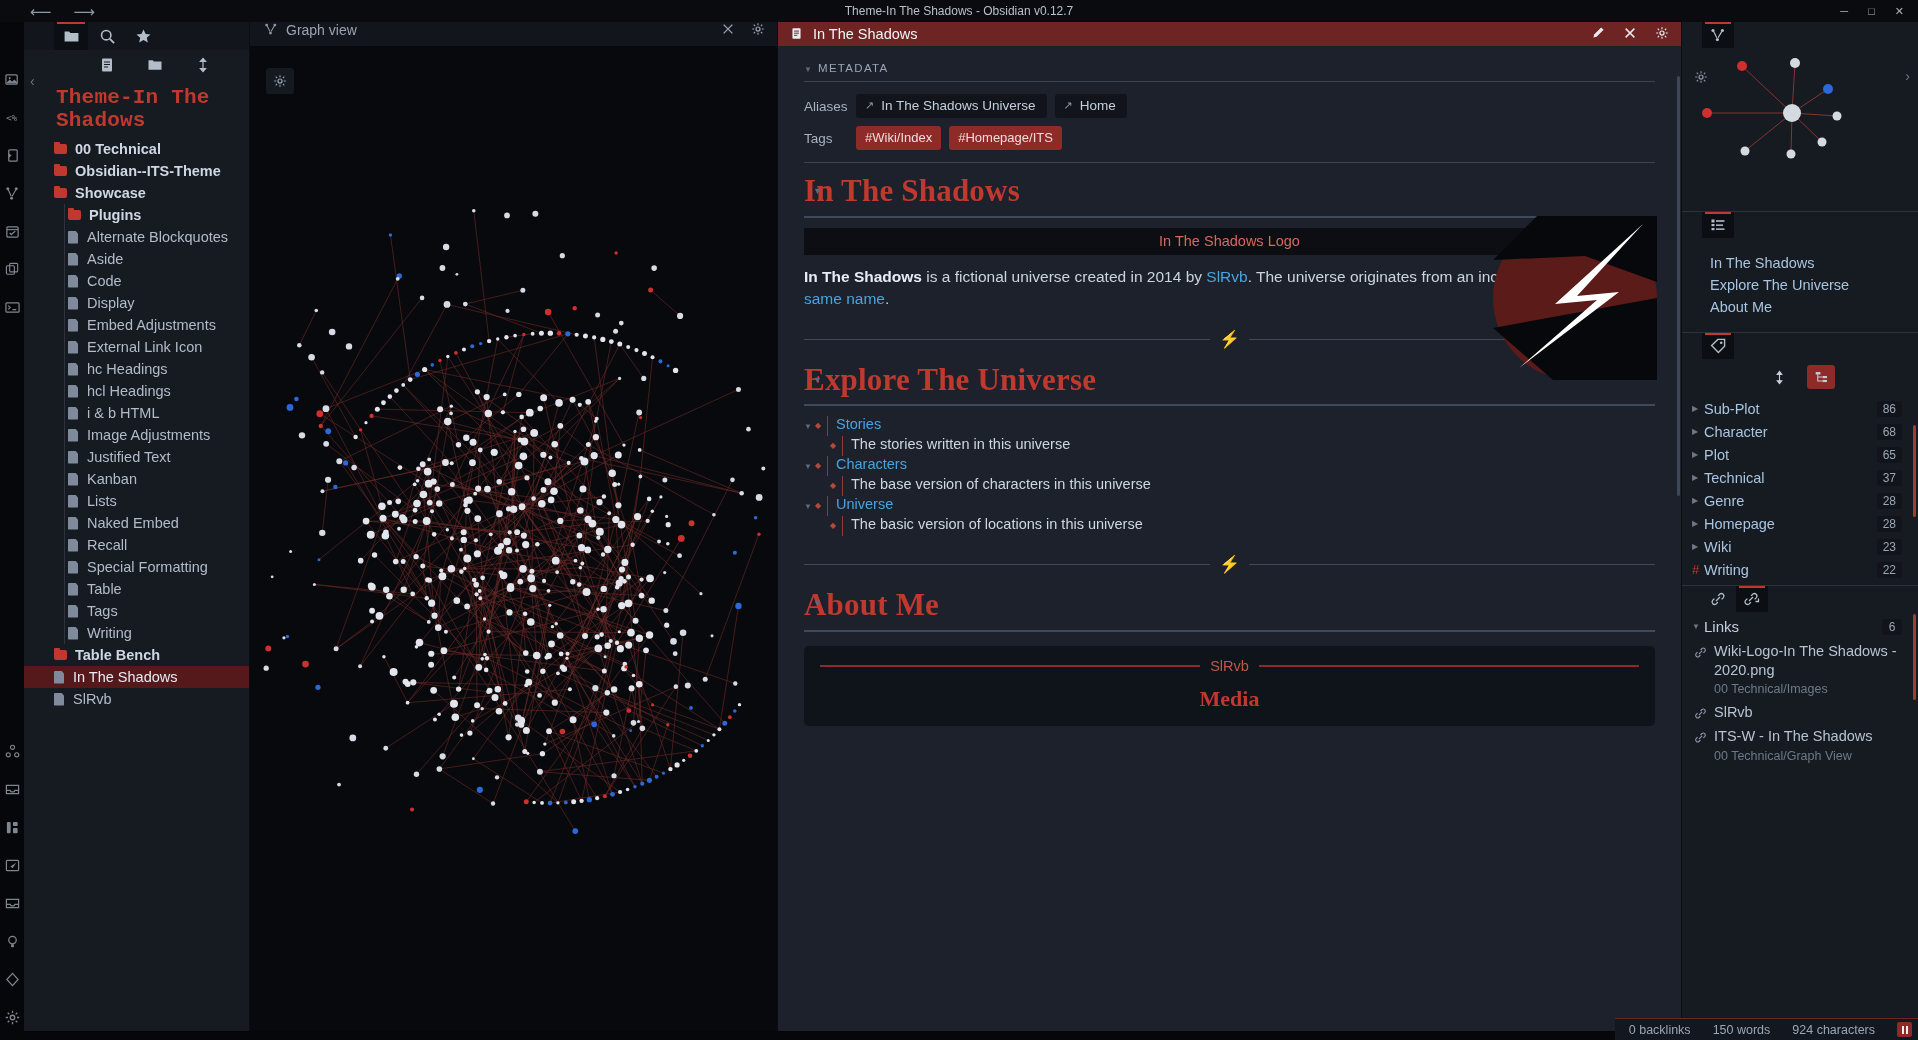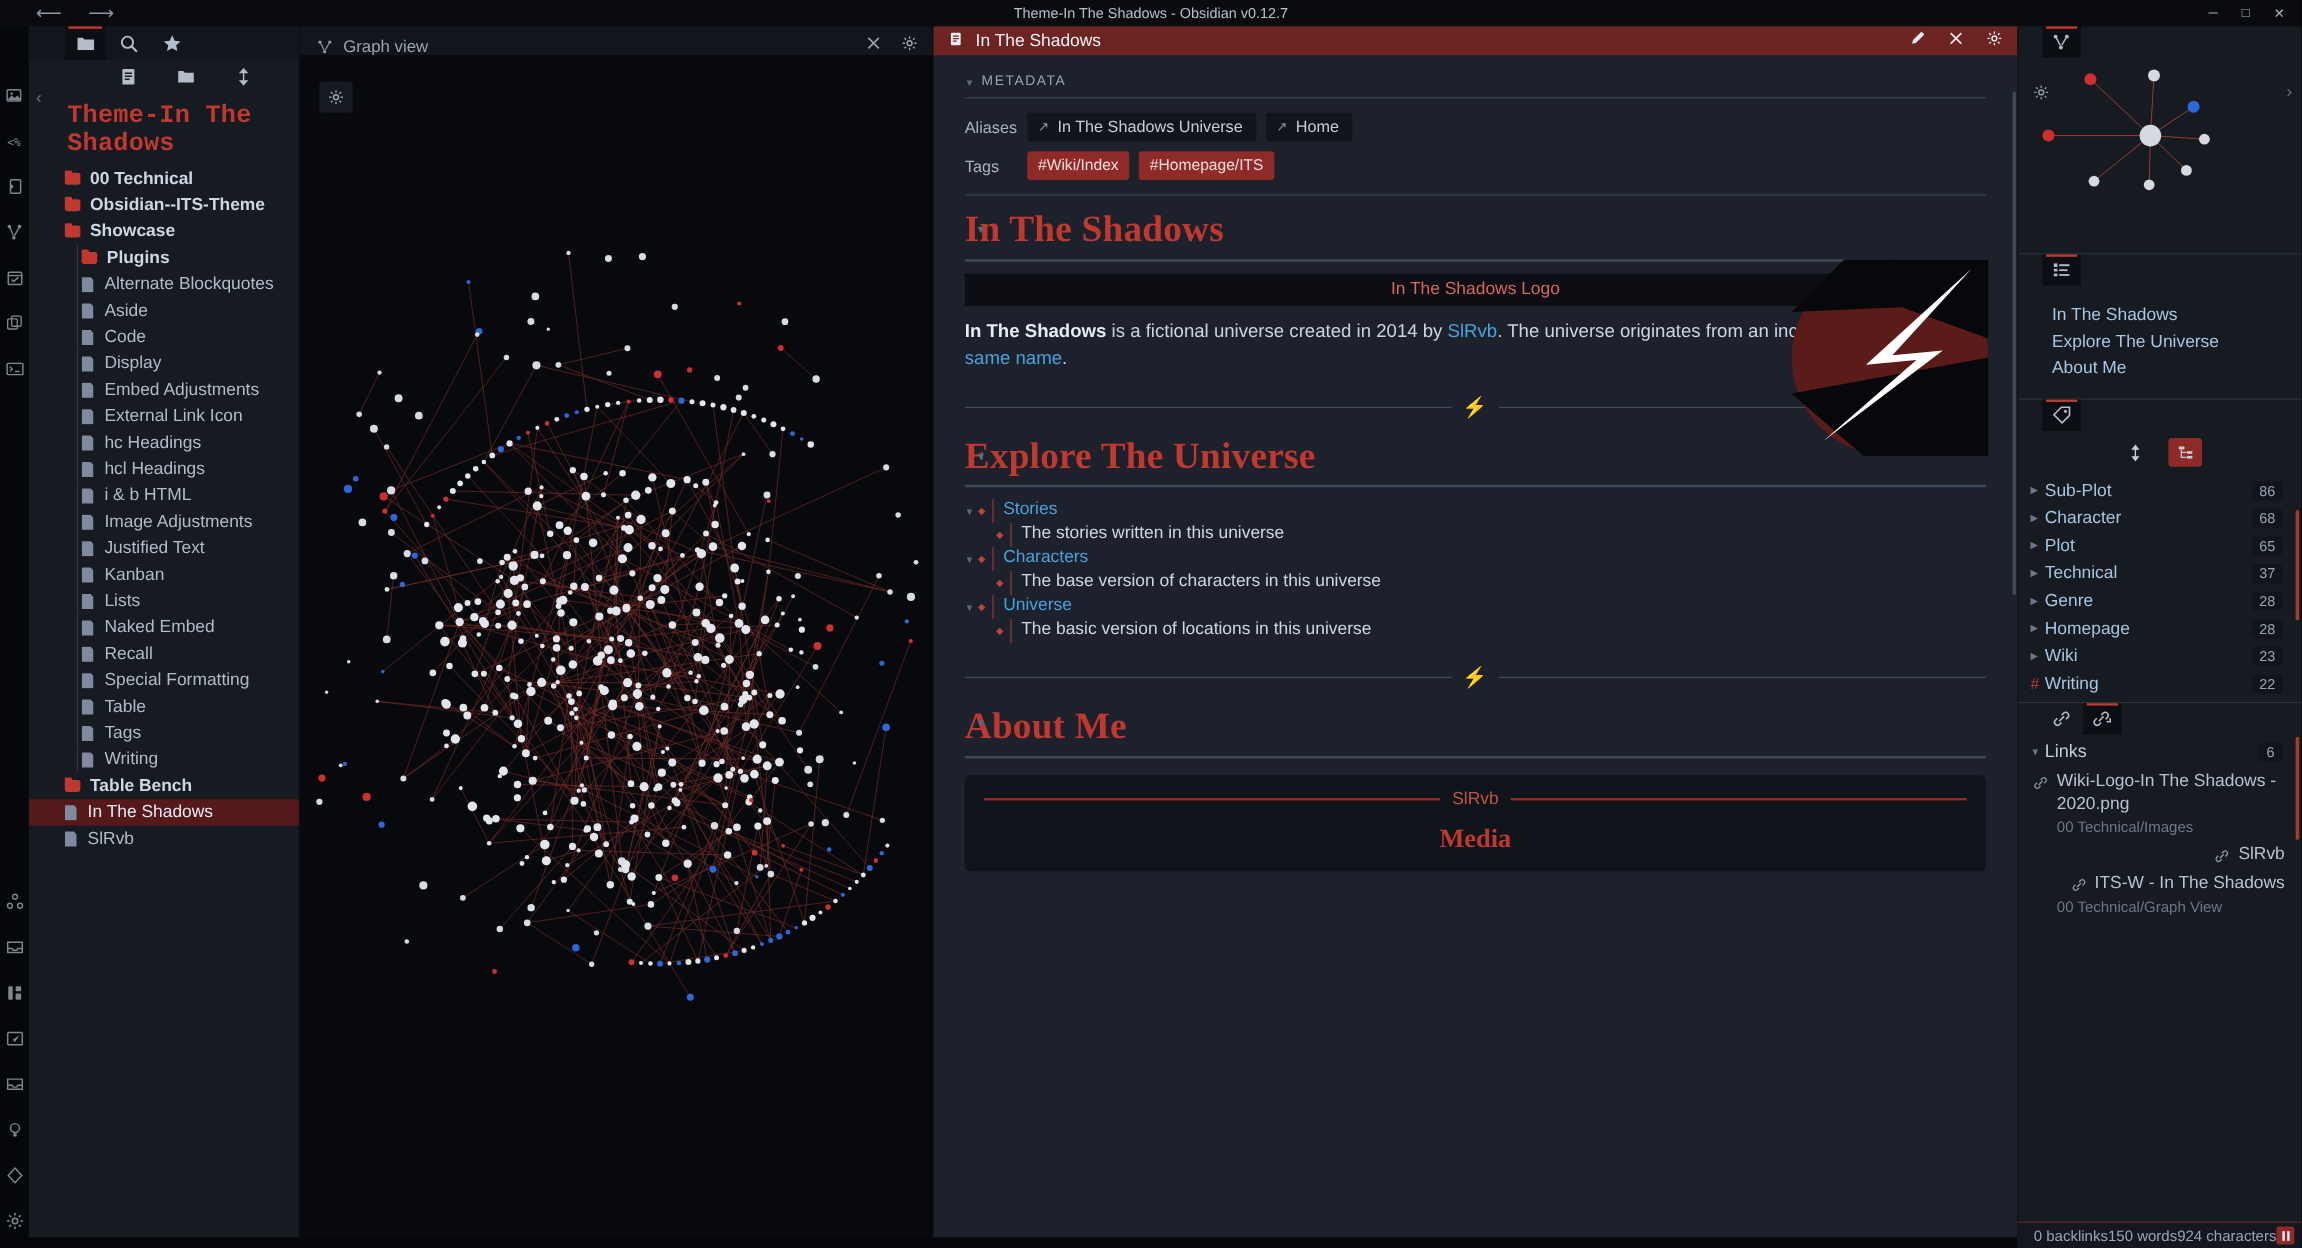--- a/index.html
+++ b/index.html
@@ -96,21 +96,21 @@
   .row.folder .lbl{ font-weight:bold; color:#cfd7e2; }
   .row.file .lbl{ color:#b2bcc9; }
   .row.selected .lbl{ color:#e6ebf2; }
 
   
   .graphpane{
     width:528px; flex:0 0 528px; background:#08090d;
     display:flex; flex-direction:column; border-right:1px solid #0a0d12;
   }
   .gp-header{
-    height:24px; background:#12161c; display:flex; align-items:flex-end;
+    height:24px; background:#12161c; display:flex; align-items:flex-start;
     padding:0 12px 0 14px; gap:8px; color:#9aa4b2; font-size:14px;
   }
   .gp-header svg{ width:14px; height:14px; fill:#8e98a7; }
   .gp-actions{ margin-left:auto; display:flex; gap:16px; align-items:center; }
   .gp-actions svg{ width:14px; height:14px; fill:#98a2b0; }
   .graph-body{ flex:1 1 auto; position:relative; background:#08090d; }
   .graph-gear{
     position:absolute; left:16px; top:22px; width:28px; height:26px;
     background:#151a21; border-radius:3px; display:flex; align-items:center; justify-content:center;
   }
@@ -248,30 +248,30 @@
   .tag-row .hash{ color:#c0392f; font-size:13px; width:12px; }
   .tag-row .nm{ font-size:14.5px; color:#a9c5e0; }
   .tag-row .ct{ margin-left:auto; background:#11151b; border-radius:3px; font-size:12px; color:#9aa6b5; padding:1px 6px; min-width:24px; text-align:center;}
   .tag-scroll{ position:absolute; right:2px; top:92px; width:3px; height:92px; background:#a33b33; border-radius:2px;}
 
   .linkspanel{ flex:1 1 auto; position:relative; }
   .lp-title{ display:flex; align-items:center; padding:6px 16px 4px 10px; }
   .lp-title .tri{ color:#6d7787; font-size:8px; width:12px; }
   .lp-title .nm{ font-size:15px; color:#c5cedb; }
   .lp-title .ct{ margin-left:auto; background:#11151b; border-radius:3px; font-size:12px; color:#9aa6b5; padding:1px 6px; min-width:20px; text-align:center;}
-  .link-item{ padding:3px 14px 2px 12px; display:flex; gap:7px;justify-content:flex-end; }
+  .link-item{ padding:3px 14px 2px 12px; display:flex; gap:7px; }
   .link-item svg{ width:13px; height:13px; fill:#8e98a7; flex:0 0 13px; margin-top:4px;}
   .link-item .t{ font-size:14.5px; color:#b8c3d1; line-height:1.32; }
   .link-sub{ font-size:12.5px; color:#6e7988; padding:0 0 4px 32px; }
   .links-scroll{ position:absolute; right:2px; top:28px; width:3px; height:86px; background:#a33b33; border-radius:2px;}
 
   
   .statusbar{
     position:absolute; right:0; bottom:0; height:22px; background:#131820;
-    border-top:1px solid #6e2422; display:flex; align-items:center; 
+    border-top:1px solid #6e2422; display:flex; align-items:center; gap:22px;
     padding:0 6px 0 14px; font-size:12.5px; color:#9aa6b5; z-index:20;
   }
   .sb-badge{ width:15px; height:15px; background:#8e2a27; border-radius:2px; display:flex; align-items:center; justify-content:center; gap:2px;}
   .sb-badge i{ width:2px; height:8px; background:#eceff3; display:block; }
   .bottom-strip{ position:absolute; left:0; right:0; bottom:0; height:9px; background:#05070a; z-index:5;}
 </style>
 </head>
 <body>
 
 <div class="app">

